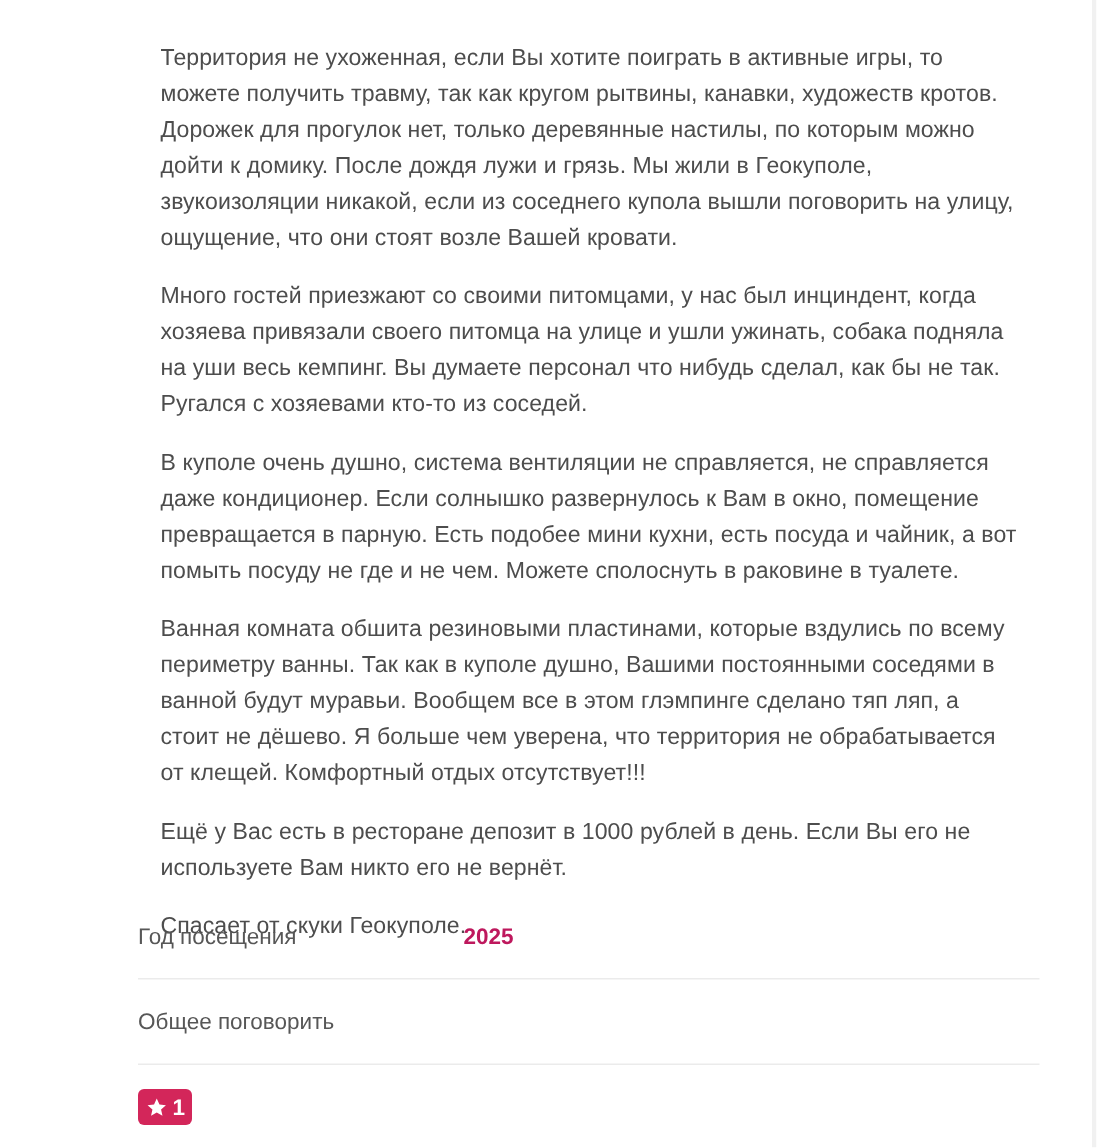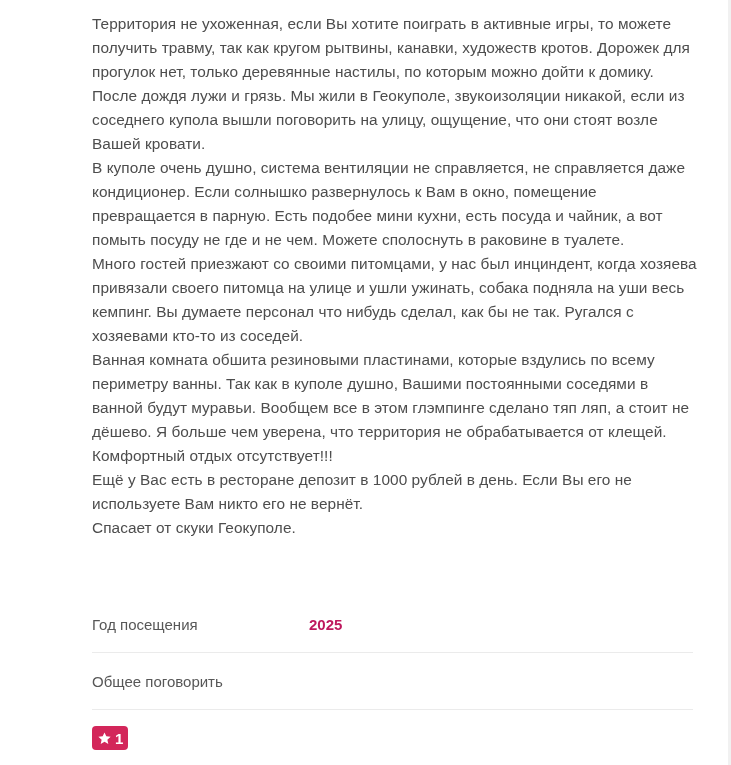--- a/index.html
+++ b/index.html
@@ -28,21 +28,21 @@
       top: 12px;
       width: 605px;
     }
     .review-body {
       color: #4d4d4d;
       font-size: 15.4px;
       line-height: 24px;
       letter-spacing: 0.05px;
     }
     .review-body p {
-      margin: 0;
+      margin: 15px;
     }
     .details {
       position: absolute;
       left: 92px;
       top: 596px;
       width: 601px;
     }
     .detail-row {
       display: flex;
       align-items: center;
@@ -81,22 +81,22 @@
     }
   </style>
 </head>
 <body>
 
 <div class="scrollbar-track"></div>
 
 <div class="review">
   <div class="review-body">
     <p>Территория не ухоженная, если Вы хотите поиграть в активные игры, то можете получить травму, так как кругом рытвины, канавки, художеств кротов. Дорожек для прогулок нет, только деревянные настилы, по которым можно дойти к домику. После дождя лужи и грязь. Мы жили в Геокуполе, звукоизоляции никакой, если из соседнего купола вышли поговорить на улицу, ощущение, что они стоят возле Вашей кровати.</p>
+    <p>Много гостей приезжают со своими питомцами, у нас был инциндент, когда хозяева привязали своего питомца на улице и ушли ужинать, собака подняла на уши весь кемпинг. Вы думаете персонал что нибудь сделал, как бы не так. Ругался с хозяевами кто-то из соседей.</p>
     <p>В куполе очень душно, система вентиляции не справляется, не справляется даже кондиционер. Если солнышко развернулось к Вам в окно, помещение превращается в парную. Есть подобее мини кухни, есть посуда и чайник, а вот помыть посуду не где и не чем. Можете сполоснуть в раковине в туалете.</p>
-    <p>Много гостей приезжают со своими питомцами, у нас был инциндент, когда хозяева привязали своего питомца на улице и ушли ужинать, собака подняла на уши весь кемпинг. Вы думаете персонал что нибудь сделал, как бы не так. Ругался с хозяевами кто-то из соседей.</p>
     <p>Ванная комната обшита резиновыми пластинами, которые вздулись по всему периметру ванны. Так как в куполе душно, Вашими постоянными соседями в ванной будут муравьи. Вообщем все в этом глэмпинге сделано тяп ляп, а стоит не дёшево. Я больше чем уверена, что территория не обрабатывается от клещей. Комфортный отдых отсутствует!!!</p>
     <p>Ещё у Вас есть в ресторане депозит в 1000 рублей в день. Если Вы его не используете Вам никто его не вернёт.</p>
     <p>Спасает от скуки Геокуполе.</p>
   </div>
 </div>
 
 <div class="details">
   <div class="detail-row">
     <span class="detail-label">Год посещения</span>
     <span class="detail-value">2025</span>

